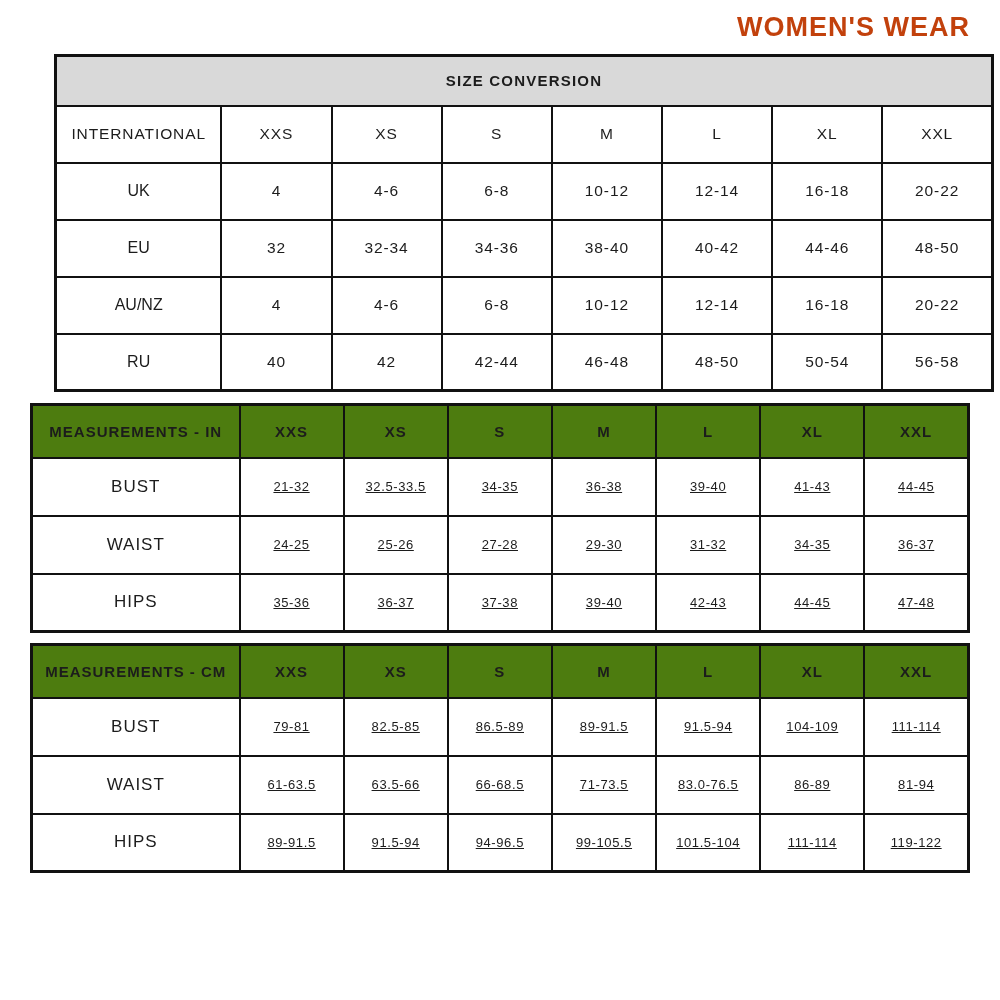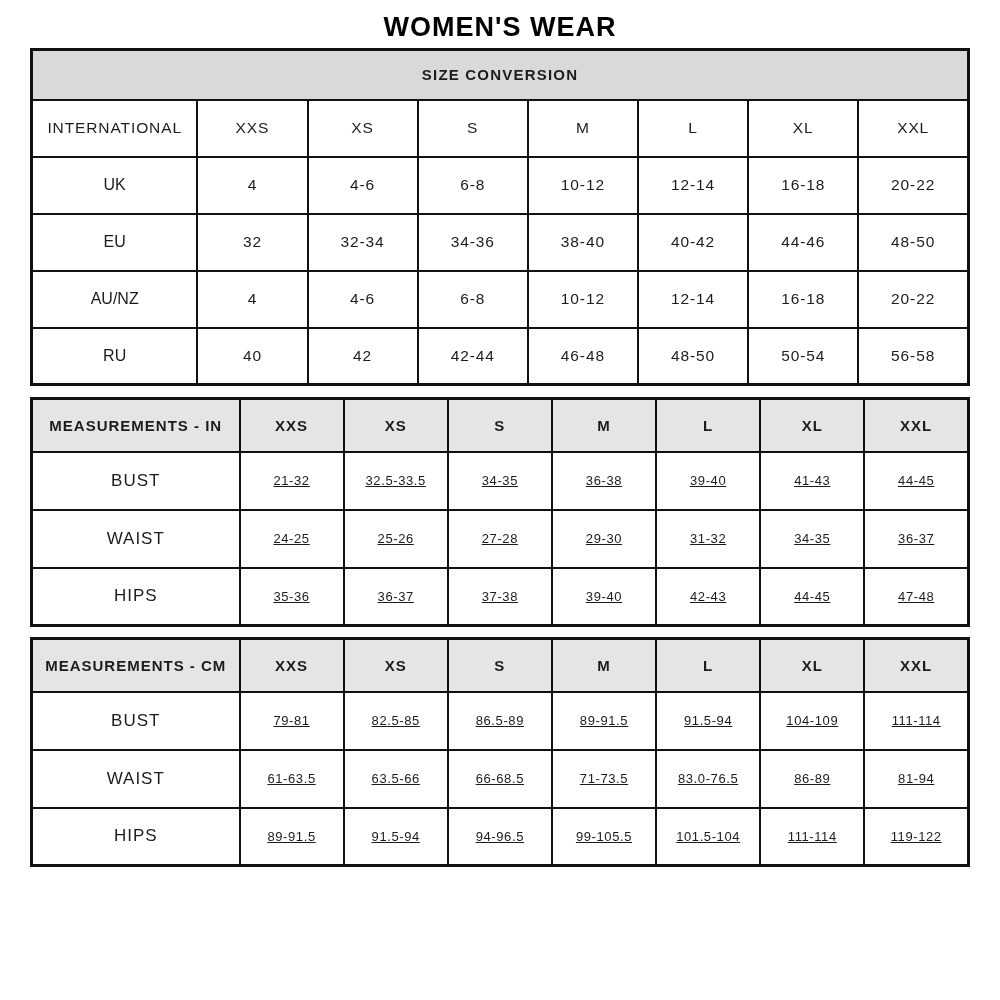--- a/index.html
+++ b/index.html
@@ -9,64 +9,64 @@
     background: #ffffff;
     font-family: "Liberation Sans", sans-serif;
     color: #1c1c1c;
   }
   .page {
     width: 940px;
     margin: 0 auto;
     padding-top: 12px;
   }
   .page-title {
-    text-align: center;
+    text-align: right;
     font-size: 27px;
     font-weight: 700;
     letter-spacing: 1px;
-    margin: 0 0 5px 0;
-    color: #000000;
+    margin: 0 0 11px 0;
+    color: #c2410c;
   }
   table {
     width: 100%;
     table-layout: fixed;
     border-collapse: collapse;
     border: 3px solid #111111;
   }
   td, th {
     border: 2px solid #111111;
     border-top-width: 2px;
     border-bottom-width: 2px;
     text-align: center;
     vertical-align: middle;
     padding: 0 2px;
     font-weight: 400;
     overflow: hidden;
   }
   
-  .tbl-conversion { margin-bottom: 11px; }
+  .tbl-conversion { margin-bottom: 11px; margin-left: 24px; }
   .tbl-conversion col.label-col { width: 17.7%; }
   .tbl-conversion .banner-cell {
     background: #d9d9d9;
     height: 50px;
     font-size: 15px;
     font-weight: 700;
     letter-spacing: 1.2px;
   }
   .tbl-conversion .size-head-row th,
   .tbl-conversion .data-row td {
     height: 57px;
     font-size: 15.5px;
     letter-spacing: 0.9px;
   }
   
   .tbl-measure { margin-bottom: 10px; }
   .tbl-measure col.label-col { width: 22.2%; }
   .tbl-measure thead th {
-    background: #e5e5e5;
+    background: #4d7c0f;
     height: 53px;
     font-size: 15px;
     font-weight: 700;
     letter-spacing: 1px;
   }
   .tbl-measure tbody th {
     height: 58px;
     font-size: 17px;
     letter-spacing: 1px;
     font-weight: 400;

